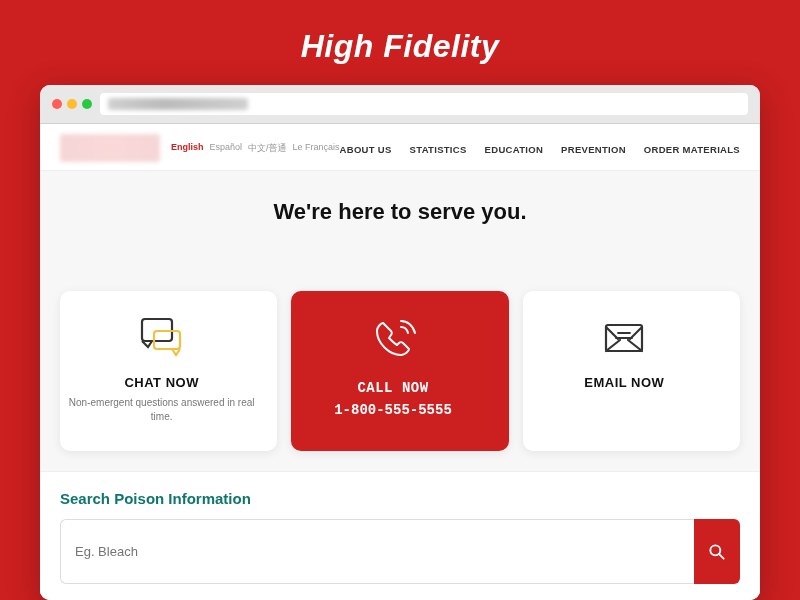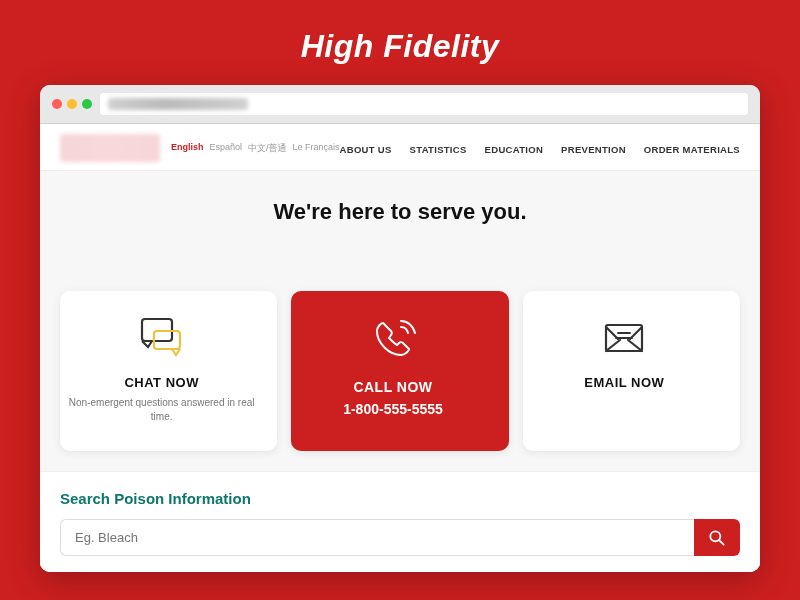--- a/index.html
+++ b/index.html
@@ -144,20 +144,21 @@
       align-items: center;
       text-align: center;
       flex: 1;
       box-shadow: 0 2px 10px rgba(0,0,0,0.08);
       min-height: 160px;
     }
 
     .card-center {
       background: #cc1f1f;
       color: white;
+      font-family: Liberation Mono, monospace;
     }
 
     .card-icon {
       margin-bottom: 10px;
     }
 
     
     .chat-icon-svg { width: 48px; height: 48px; }
     .email-icon-svg { width: 48px; height: 48px; }
     .phone-icon-svg { width: 52px; height: 52px; }
@@ -200,21 +201,21 @@
     .search-bar {
       display: flex;
       gap: 0;
       width: 100%;
     }
     .search-input {
       flex: 1;
       border: 1.5px solid #ddd;
       border-right: none;
       border-radius: 6px 0 0 6px;
-      padding: 10px 14px;
+      padding: 24px 14px;
       font-size: 13px;
       color: #ef4444;
       outline: none;
     }
     .search-btn {
       background: #cc1f1f;
       border: none;
       border-radius: 0 6px 6px 0;
       width: 46px;
       display: flex;

